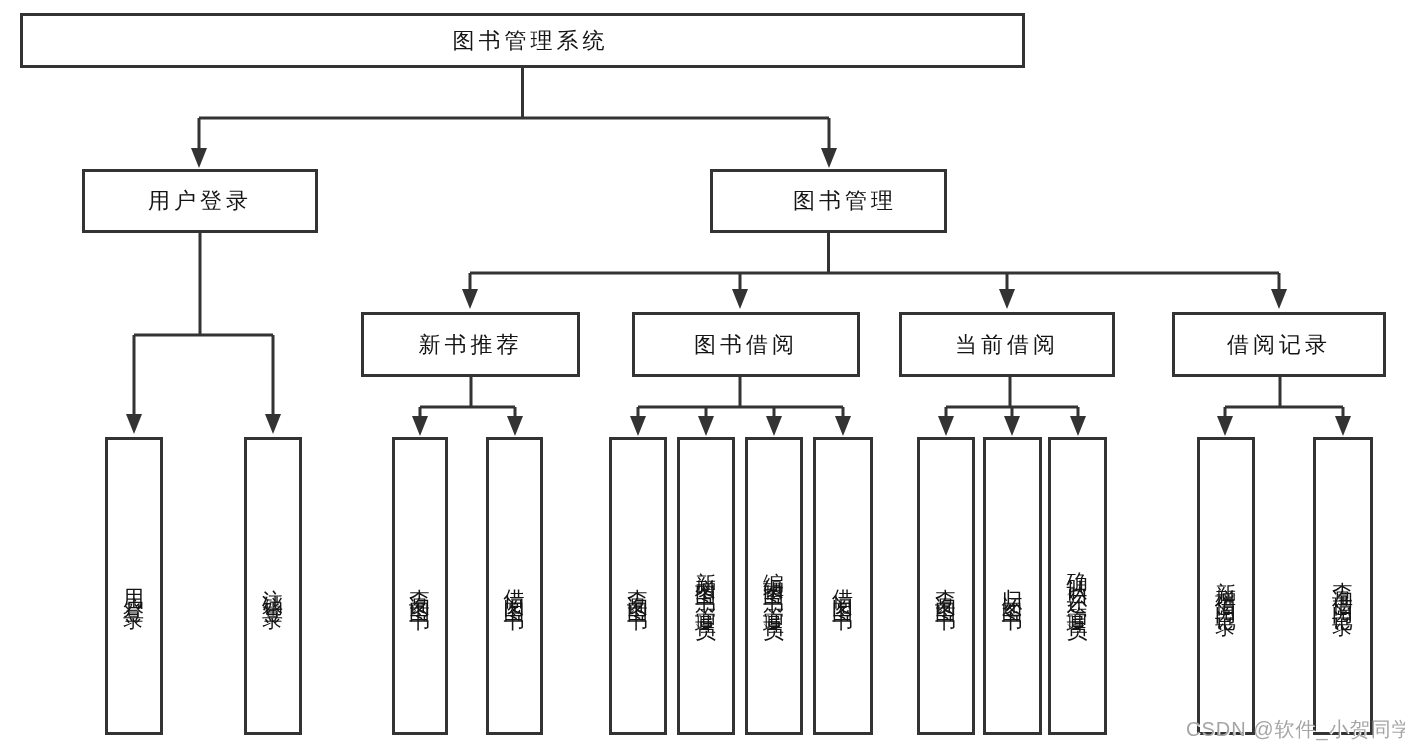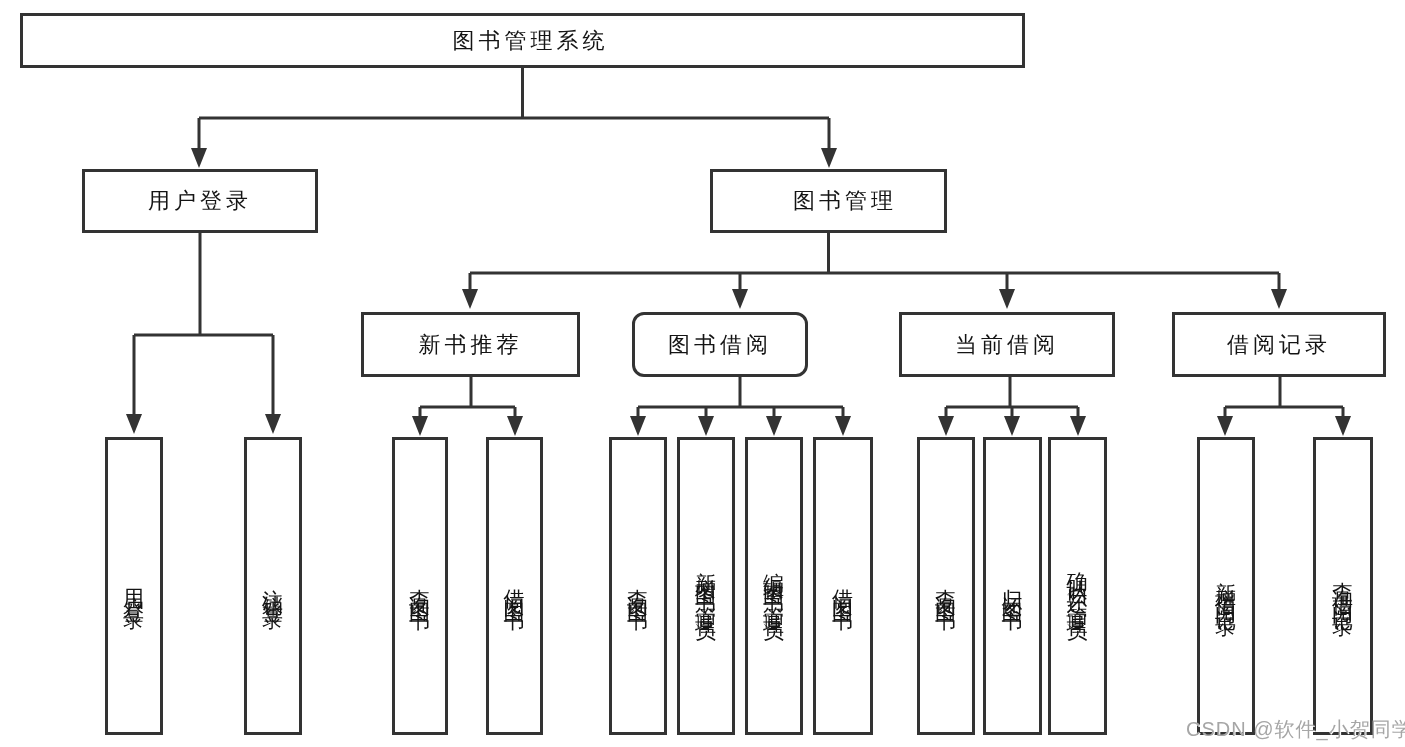--- a/index.html
+++ b/index.html
@@ -120,21 +120,21 @@
   <div class="hnode" style="left:82px; top:169px; width:236px; height:64px;">
     <span class="lbl">用户登录</span>
   </div>
   <div class="hnode" style="left:710px; top:169px; width:237px; height:64px;padding-left:33px;">
     <span class="lbl">图书管理</span>
   </div>
 
   <div class="hnode" style="left:361px; top:312px; width:219px; height:65px;">
     <span class="lbl">新书推荐</span>
   </div>
-  <div class="hnode" style="left:632px; top:312px; width:176px; height:65px;border-radius:12px;">
+  <div class="hnode" style="left:632px; top:312px; width:228px; height:65px;">
     <span class="lbl">图书借阅</span>
   </div>
   <div class="hnode" style="left:899px; top:312px; width:216px; height:65px;">
     <span class="lbl">当前借阅</span>
   </div>
   <div class="hnode" style="left:1172px; top:312px; width:214px; height:65px;">
     <span class="lbl">借阅记录</span>
   </div>
 
   <div class="vnode" style="left:105px; top:437px; width:58px; height:298px;">

